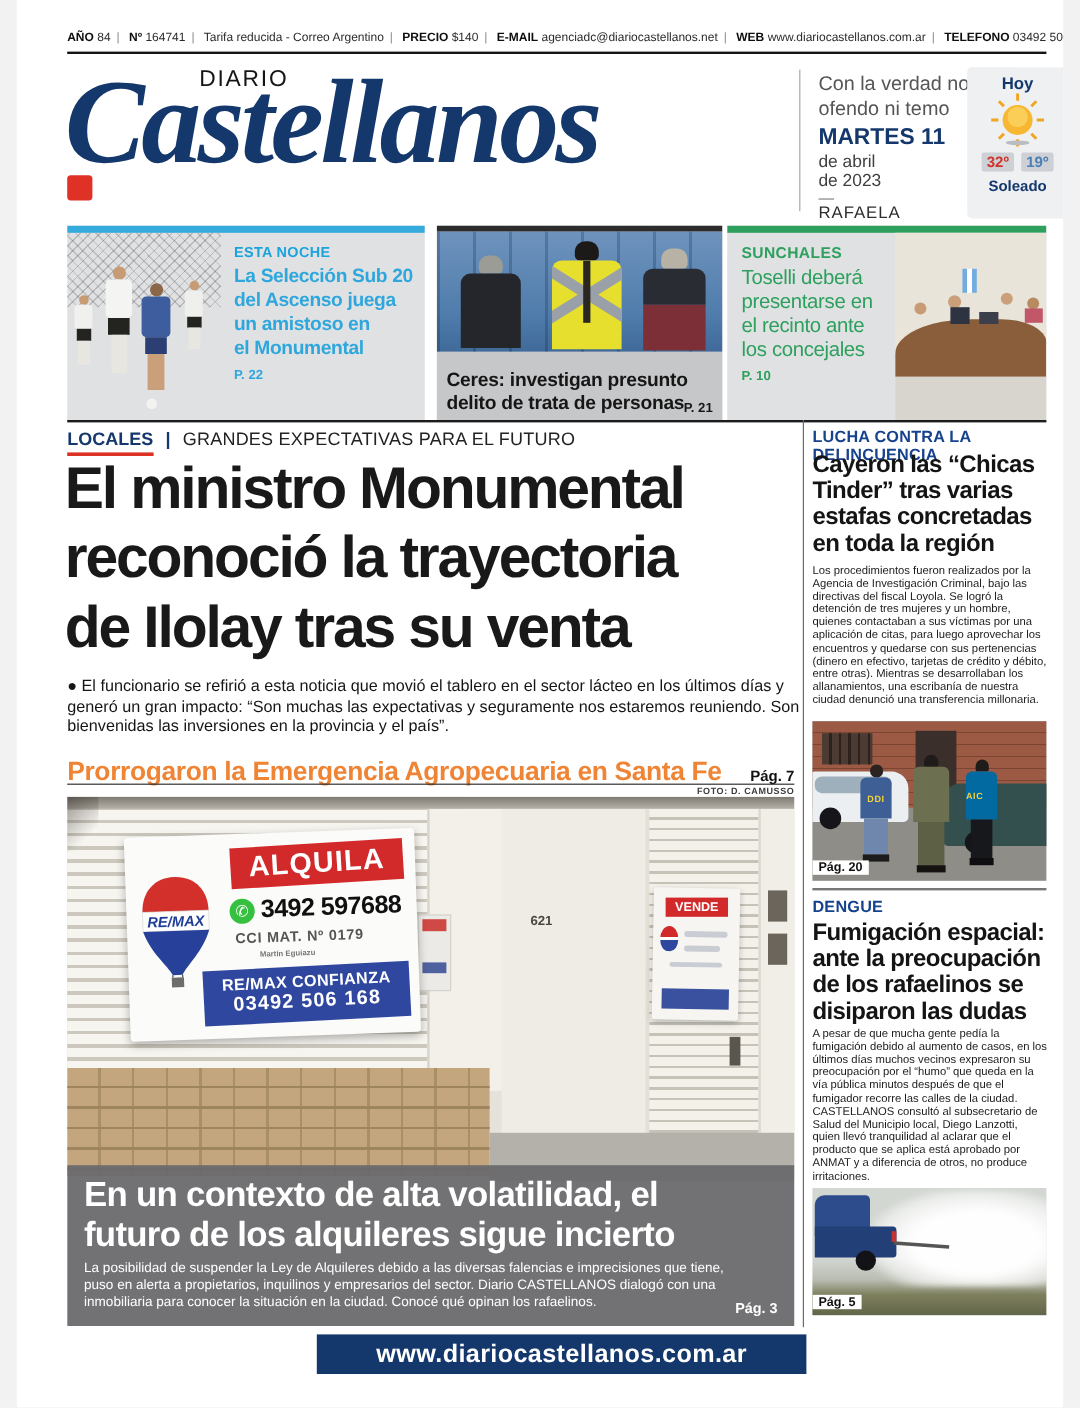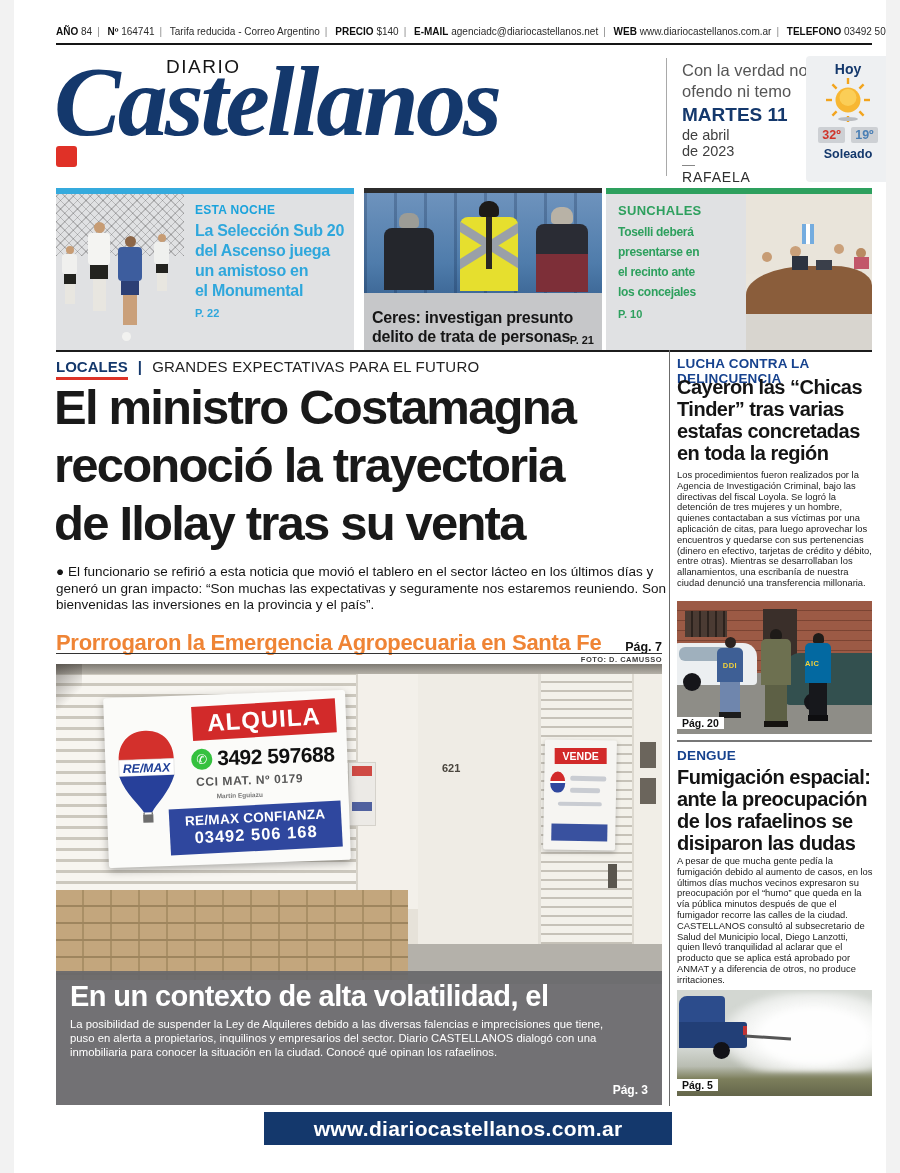--- a/index.html
+++ b/index.html
@@ -36,21 +36,21 @@
   .bar{position:absolute;left:0;top:0;width:100%;height:6px}
   .box1{left:42px;width:298px;background:#e0e1e3}
   .box1 .bar{background:#35aadd}
   .box2{left:350px;width:238px;background:#c6c7c9}
   .box2 .bar{background:#2c2c2c;height:5px}
   .box3{left:592px;width:266px;background:#e0e1e3}
   .box3 .bar{background:#2ea05e}
   .kick-cyan{color:#1ba3dc;font-weight:bold;font-size:12px;letter-spacing:.3px}
   .kick-green{color:#2ea05e;font-weight:bold;font-size:13px;letter-spacing:.3px}
   .t-cyan{color:#2fa7dc;font-weight:bold;font-size:16px;line-height:20px;letter-spacing:-.3px;white-space:nowrap}
-  .t-green{color:#2ea05e;font-weight:bold;font-size:12px;line-height:20px;letter-spacing:-.3px;white-space:nowrap}
+  .t-green{color:#2ea05e;font-weight:normal;font-size:17px;line-height:20px;letter-spacing:-.3px;white-space:nowrap}
   .pg-cyan{color:#2fa7dc;font-weight:bold;font-size:11px;margin-top:6px}
   .pg-green{color:#2ea05e;font-weight:bold;font-size:11px;margin-top:6px}
   .box1-text{position:absolute;left:128px;top:6px;right:0;bottom:0;padding:9px 8px 0 11px}
   .box1-photo{position:absolute;left:0;top:6px;width:128px;height:156px;overflow:hidden;
      background:linear-gradient(180deg,#2e3a29 0,#3c4f31 22%,#55813f 40%,#639а4a 41%,#5f9348 100%)}
   .box1-photo .fence{position:absolute;inset:0 0 60% 0;background:repeating-linear-gradient(45deg,rgba(0,0,0,.18) 0 1px,transparent 1px 6px),repeating-linear-gradient(-45deg,rgba(0,0,0,.18) 0 1px,transparent 1px 6px)}
   .box2-photo{position:absolute;left:0;top:5px;width:100%;height:100px;overflow:hidden;
      background:repeating-linear-gradient(90deg,rgba(15,35,70,.25) 0 3px,transparent 3px 30px),linear-gradient(180deg,#6e93bd,#4f7cab 70%,#3f6a99)}
   .box2-cap{position:absolute;left:0;top:105px;right:0;bottom:0;padding:16px 8px}
   .t-dark{color:#161616;font-weight:bold;font-size:16px;line-height:18.5px;letter-spacing:-.2px;white-space:nowrap}
@@ -330,21 +330,21 @@
 
   <div class="rule-mid"></div>
   <div class="vrule"></div>
 
   <div class="section-row">
     <span class="section-name">LOCALES</span>
     <span class="section-sep">|</span>
     <span class="section-kicker">GRANDES EXPECTATIVAS PARA EL FUTURO</span>
   </div>
   <div class="headline">
-    <div>El ministro Costamagna</div>
+    <div>El ministro Monumental</div>
     <div>reconoció la trayectoria</div>
     <div>de Ilolay tras su venta</div>
   </div>
   <div class="deck">● El funcionario se refirió a esta noticia que movió el tablero en el sector lácteo en los últimos días y generó un gran impacto: “Son muchas las expectativas y seguramente nos estaremos reuniendo. Son bienvenidas las inversiones en la provincia y el país”.</div>
   <div class="subhead-row">
     <span class="subhead">Prorrogaron la Emergencia Agropecuaria en Santa Fe</span>
     <span class="subhead-page">Pág. 7</span>
   </div>
   <div class="rule-photo"></div>
   <div class="photo-credit">FOTO: D. CAMUSSO</div>
@@ -396,20 +396,21 @@
       <div class="vende">VENDE</div>
       <div class="mini-balloon"></div>
       <div class="s2bar" style="left:26px;top:36px;width:36px"></div>
       <div class="s2bar" style="left:26px;top:48px;width:30px"></div>
       <div class="s2bar" style="left:14px;top:62px;width:44px;height:4px"></div>
       <div class="mini-blue"></div>
     </div>
 
     <div class="overlay">
       <div class="ov-line">En un contexto de alta volatilidad, el</div>
+      <div class="ov-line">futuro de los alquileres sigue incierto</div>
       <div class="ov-deck">La posibilidad de suspender la Ley de Alquileres debido a las diversas falencias e imprecisiones que tiene, puso en alerta a propietarios, inquilinos y empresarios del sector. Diario CASTELLANOS dialogó con una inmobiliaria para conocer la situación en la ciudad. Conocé qué opinan los rafaelinos.</div>
       <div class="ov-page">Pág. 3</div>
     </div>
   </div>
 
   <div class="rc-kicker" style="top:356px">LUCHA CONTRA LA DELINCUENCIA</div>
   <div class="rc-title" style="top:376px">
     <div>Cayeron las “Chicas</div>
     <div>Tinder” tras varias</div>
     <div>estafas concretadas</div>

